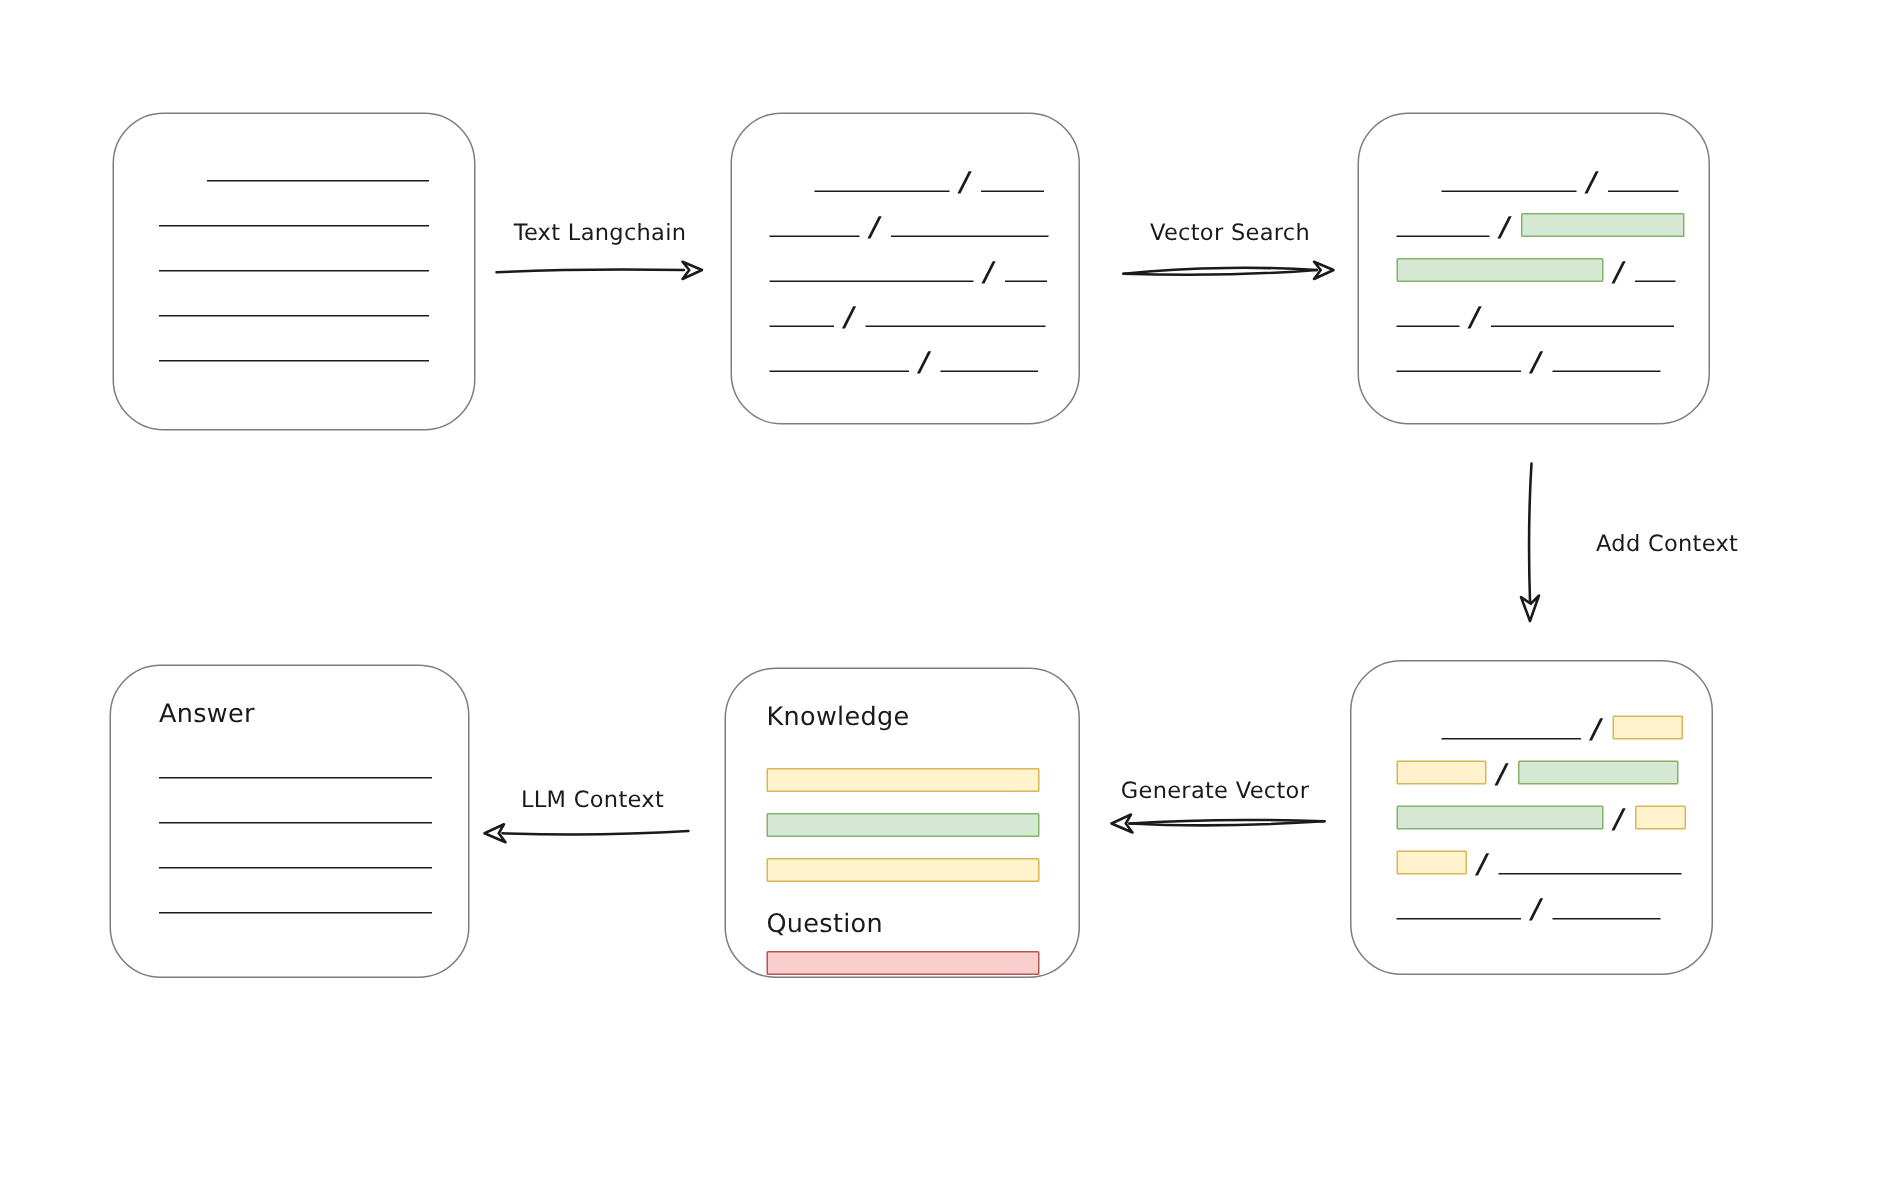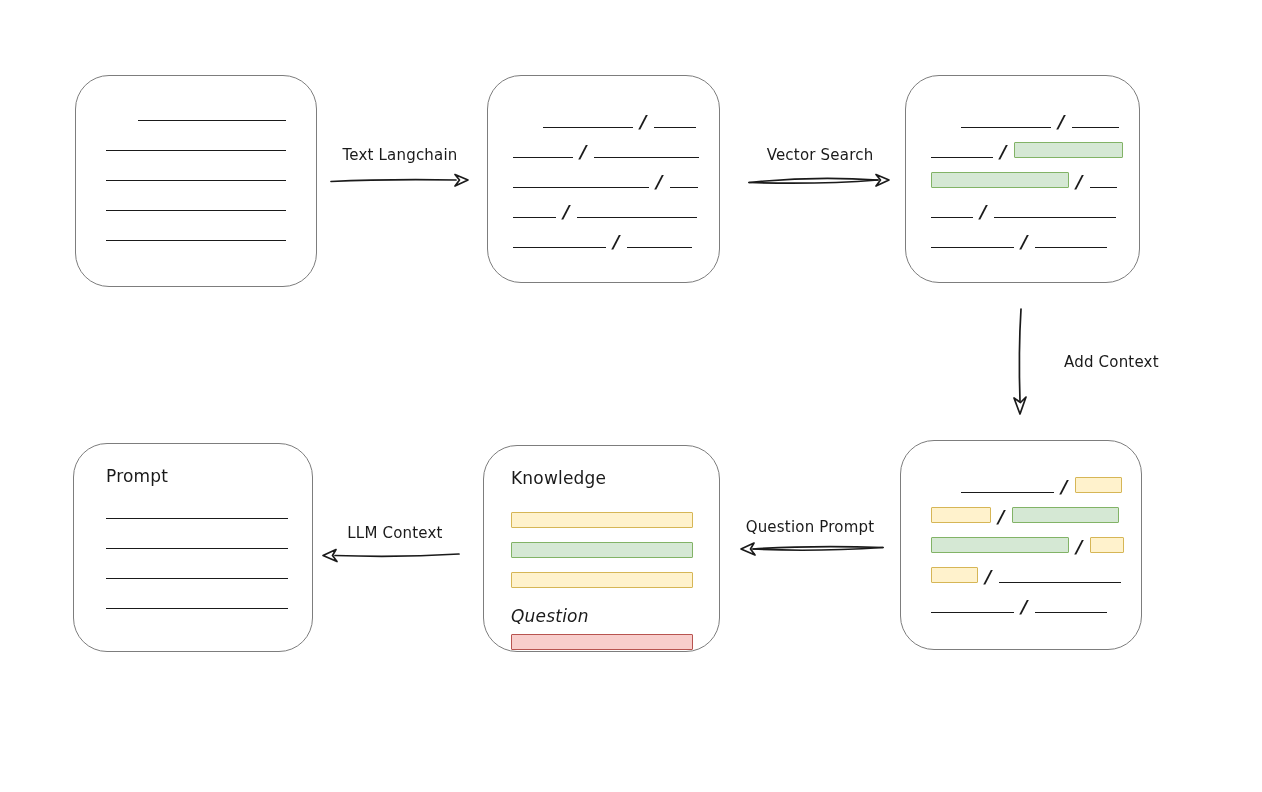--- a/index.html
+++ b/index.html
@@ -176,59 +176,59 @@
           <span class="seg-line" style="width: 122px;"></span>
         </div>
         <div class="row">
           <span class="seg-line" style="width: 83px;"></span>
           <span class="slash">/</span>
           <span class="seg-line" style="width: 72px;"></span>
         </div>
       </div>
   </div>
 
-  <div class="arrow-label center" style="left:735px;top:518px;width:150px;">Question Prompt</div>
+  <div class="arrow-label center" style="left:735px;top:518px;width:150px;">Generate Vector</div>
   <svg class="arrow" style="left:736px;top:534px;" width="150" height="28" viewBox="0 0 150 28">
     <path d="M147 13.5 C 100 16.5, 55 17, 17 15"></path>
     <path d="M147 13.5 C 100 12, 55 12.5, 17 15"></path>
     <path d="M18 9 L5 15 L19 21 L14.5 15 Z"></path>
   </svg>
 
   <div class="node" style="left:483px;top:445px;width:237px;height:207px;">
     <div style="padding:20px 0 0 27px">
       <div class="heading" style="line-height:24px;margin-bottom:22px;">Knowledge</div>
       <div class="rows bars">
           <div class="row">
             <span class="chip yellow" style="width: 182px;"></span>
           </div>
           <div class="row">
             <span class="chip green" style="width: 182px;"></span>
           </div>
           <div class="row">
             <span class="chip yellow" style="width: 182px;"></span>
           </div>
         </div>
-      <div class="heading" style="line-height:24px;margin-top:2px;margin-bottom:6px;font-style:italic;">Question</div>
+      <div class="heading" style="line-height:24px;margin-top:2px;margin-bottom:6px;">Question</div>
       <div class="rows bars">
           <div class="row">
             <span class="chip red" style="width: 182px;"></span>
           </div>
         </div>
     </div>
   </div>
 
   <div class="arrow-label center" style="left:320px;top:524px;width:150px;">LLM Context</div>
   <svg class="arrow" style="left:318px;top:541px;" width="144" height="28" viewBox="0 0 144 28">
     <path d="M141 13 C 100 15.5, 60 16, 17 14.5"></path>
     <path d="M18 8.5 L5 14.5 L19 20.5 L14.5 14.5 Z"></path>
   </svg>
 
   <div class="node" style="left:73px;top:443px;width:240px;height:209px;">
     <div style="padding:20px 0 0 32px">
-      <div class="heading" style="line-height:24px;margin-bottom:1px;">Prompt</div>
+      <div class="heading" style="line-height:24px;margin-bottom:1px;">Answer</div>
       <div class="rows">
           <div class="row">
             <span class="seg-line" style="width: 182px;"></span>
           </div>
           <div class="row">
             <span class="seg-line" style="width: 182px;"></span>
           </div>
           <div class="row">
             <span class="seg-line" style="width: 182px;"></span>
           </div>

